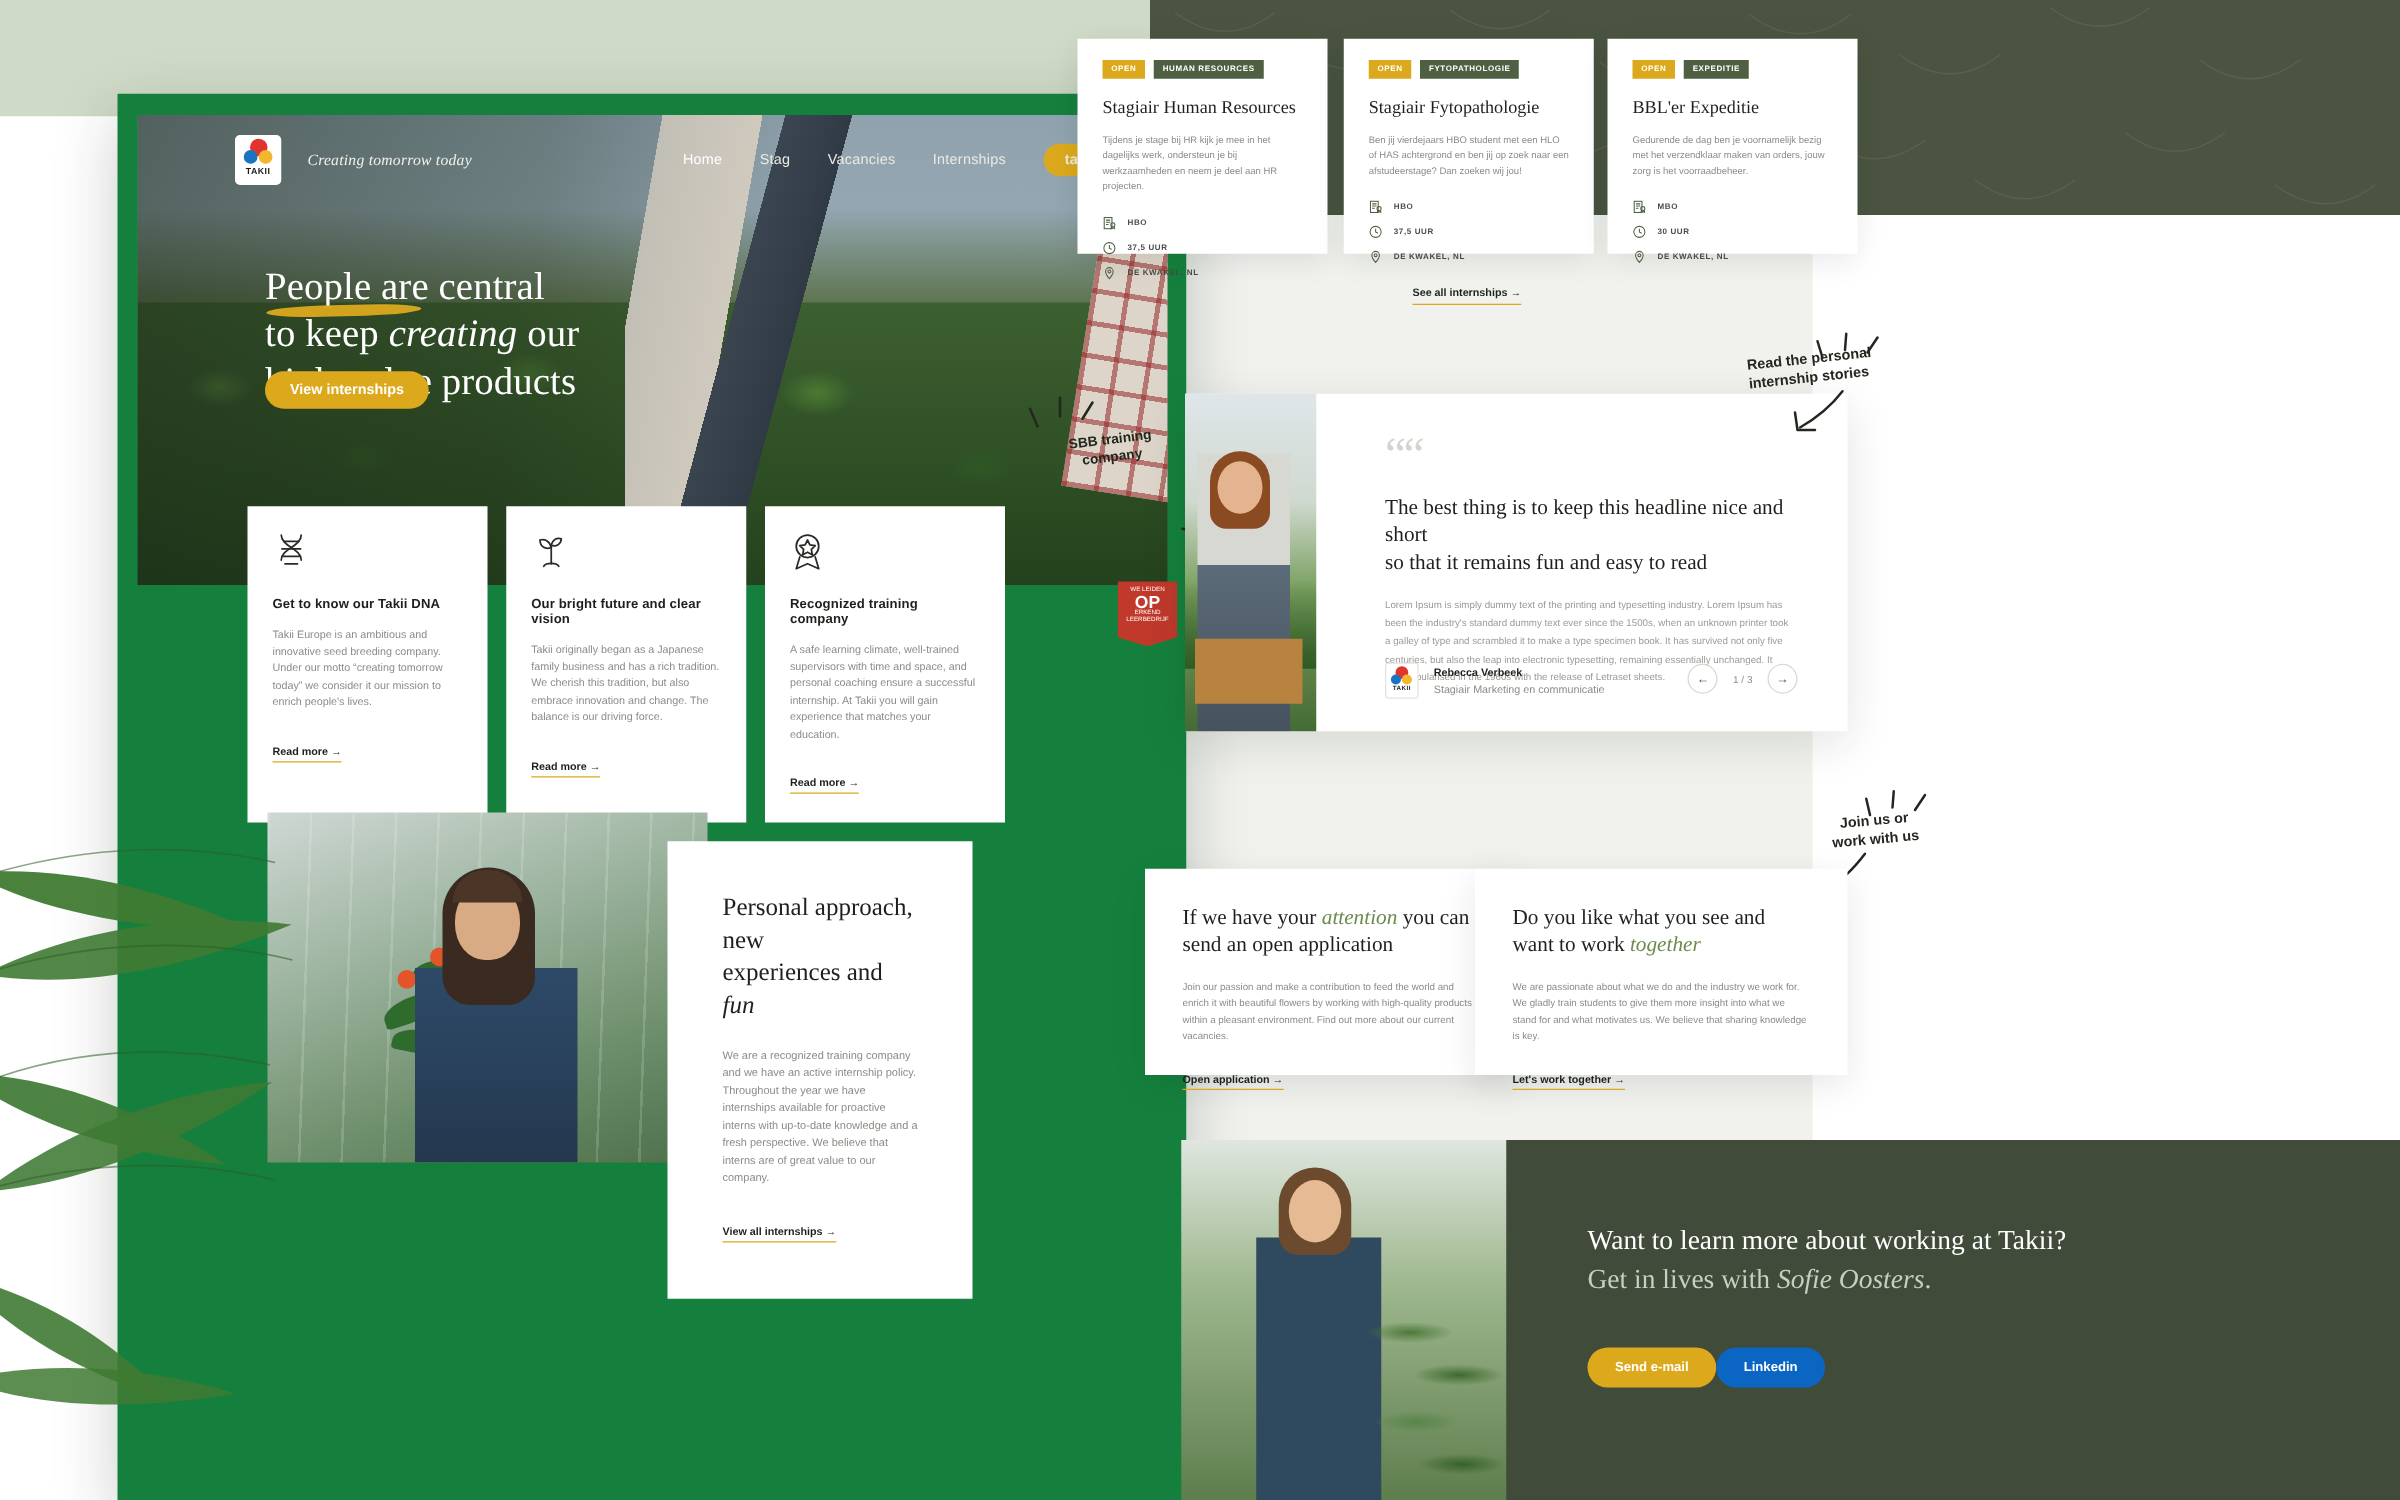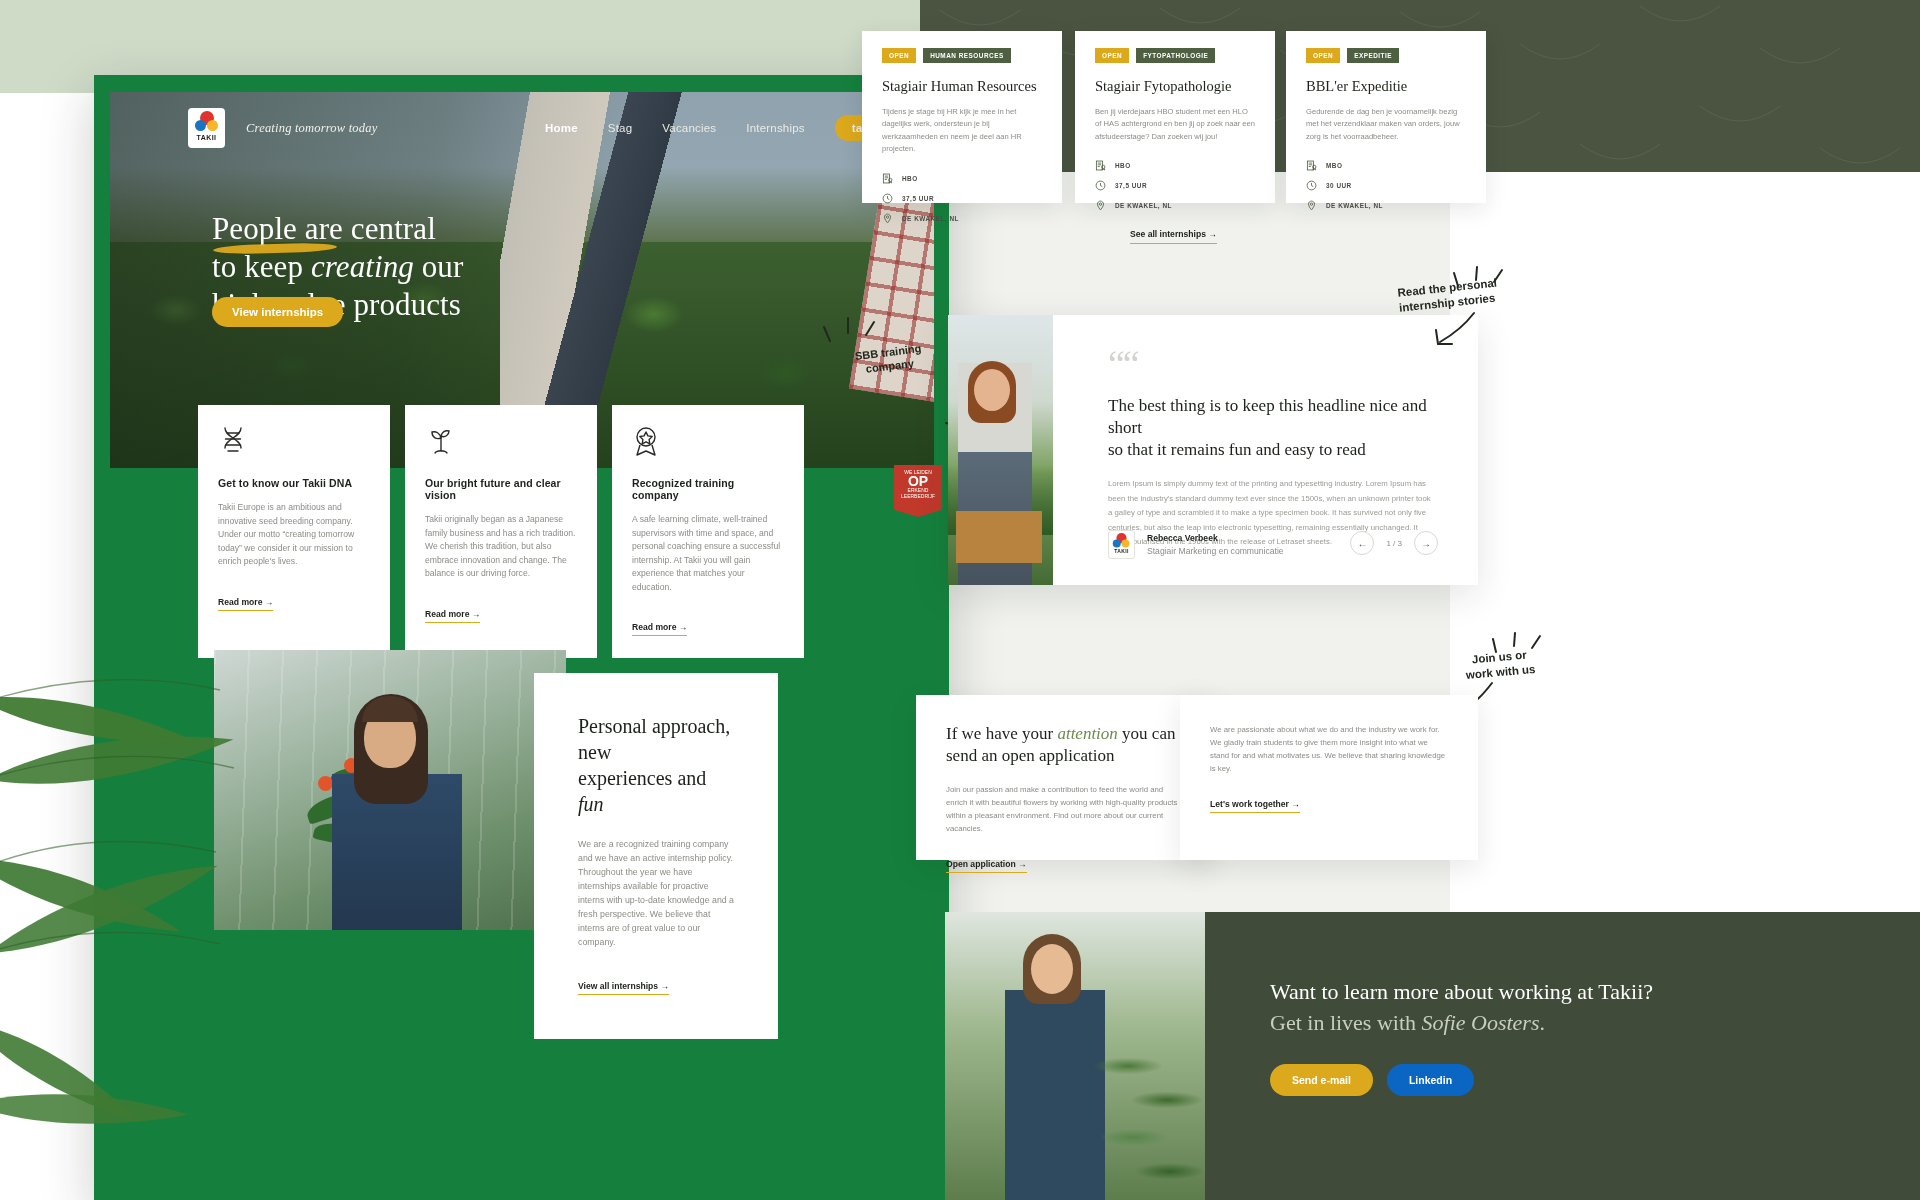--- a/index.html
+++ b/index.html
@@ -87,21 +87,21 @@
   .lm.r{width:14px;height:14px;background:#e0342f;left:6px;top:0;}
   .lm.b{width:11px;height:11px;background:#1a74c0;left:1px;top:9px;}
   .lm.y{width:11px;height:11px;background:#f2b72b;left:13px;top:9px;}
   .logo-word{font-family:"Liberation Sans",sans-serif;font-weight:700;font-size:7px;letter-spacing:.4px;color:#1d1d1b;line-height:9px;}
   .tagline{
     margin-left:21px;color:#f2f1ea;font-family:"Liberation Serif",serif;
     font-style:italic;font-size:12.5px;letter-spacing:.2px;
   }
   .navlinks{margin-left:auto;display:flex;align-items:center;gap:30px;margin-right:24px;}
   .navlinks a{color:#eceae2;font-size:11.5px;text-decoration:none;letter-spacing:.2px;}
-  .navlinks a.active{font-weight:700;color:#ffffff;}
+  .navlinks a.active{font-weight:400;color:#ffffff;}
   .btn-pill{
     background:#dca91d;color:#fff;font-size:11px;font-weight:600;
     padding:7px 17px;border-radius:20px;text-decoration:none;letter-spacing:.2px;
     display:inline-block;
   }
 
   
   .hero-copy{position:absolute;left:102px;top:118px;width:420px;}
   .hero-h1{
     font-family:"Liberation Serif",serif;color:#fff;font-size:31px;line-height:38px;
@@ -268,21 +268,21 @@
       radial-gradient(52px 12px at 60% 40%, #3e6a2e, rgba(0,0,0,0) 70%),
       radial-gradient(48px 12px at 34% 62%, #56854a, rgba(0,0,0,0) 70%),
       radial-gradient(50px 12px at 62% 82%, #36622a, rgba(0,0,0,0) 70%);}
   .foot-copy{position:absolute;left:110px;top:64px;width:520px;}
   .foot-copy h2{
     margin:0;font-family:"Liberation Serif",serif;font-weight:400;
     font-size:22px;line-height:31px;color:#fff;
   }
   .foot-copy h2 .muted{color:#c8cfc0;}
   .foot-copy h2 em{font-style:italic;}
-  .foot-btns{position:absolute;left:110px;top:152px;display:flex;gap:14px;}
+  .foot-btns{position:absolute;left:110px;top:166px;display:flex;}
   .fbtn{font-size:10.5px;font-weight:600;padding:10px 22px;border-radius:22px;color:#fff;text-decoration:none;}
   .fbtn.gold{background:#dca91d;}
   .fbtn.blue{background:#0b66c3;}
 
   
   .palm{position:absolute;left:-20px;top:600px;width:330px;height:600px;pointer-events:none;}
 </style>
 </head>
 <body>
 
@@ -612,20 +612,24 @@
   <div class="cta-card" style="left:916px;">
     <h2>
       <span>If we have your </span><em>attention</em><span> you can</span><br>
       <span>send an open application</span>
     </h2>
     <p>Join our passion and make a contribution to feed the world and enrich it with beautiful flowers by working with high-quality products within a pleasant environment. Find out more about our current vacancies.</p>
     <a href="#" class="readmore">Open application →</a>
   </div>
 
   <div class="cta-card" style="left:1180px;">
+    <h2>
+      <span>Do you like what you see and</span><br>
+      <span>want to work </span><em>together</em>
+    </h2>
     <p>We are passionate about what we do and the industry we work for. We gladly train students to give them more insight into what we stand for and what motivates us. We believe that sharing knowledge is key.</p>
     <a href="#" class="readmore">Let's work together →</a>
   </div>
 
   <div class="footband">
     <div class="foot-photo">
       <div class="fp-body"></div>
       <div class="fp-hair"></div>
       <div class="fp-face"></div>
       <div class="fp-fern"></div>

